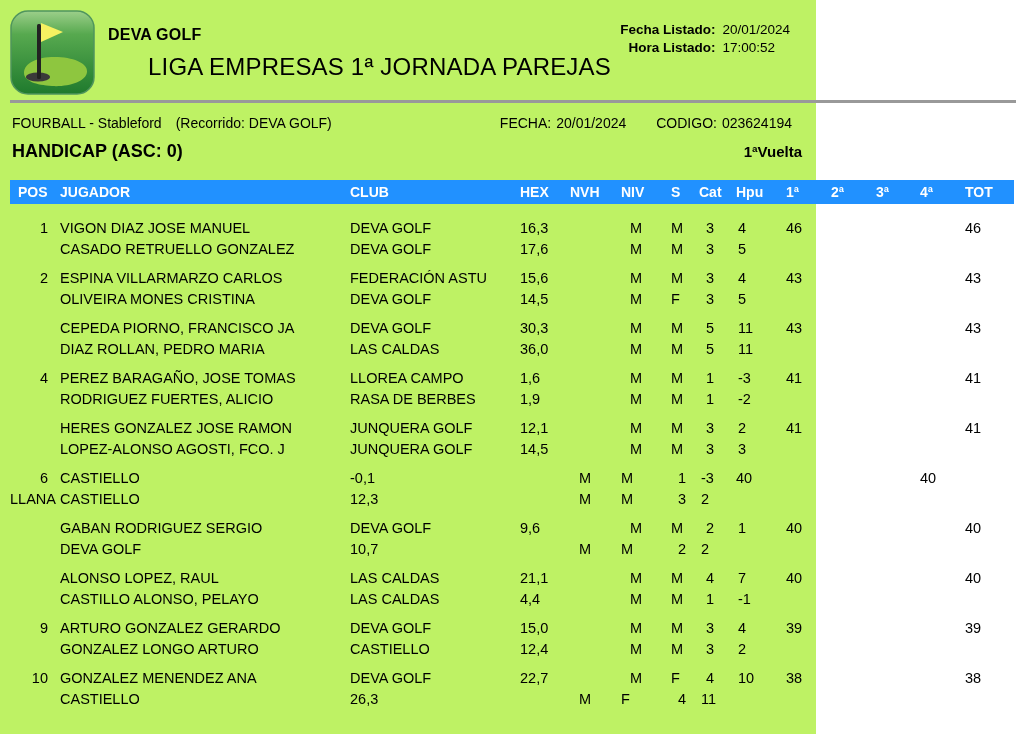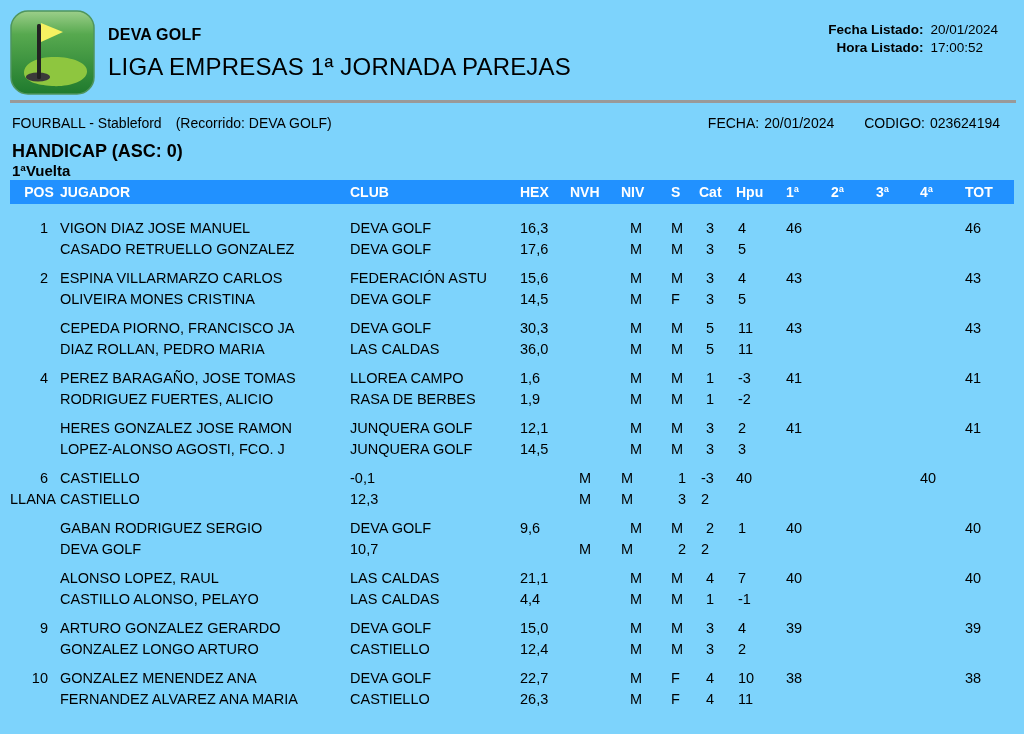--- a/index.html
+++ b/index.html
@@ -4,56 +4,56 @@
 <style>
   * { box-sizing: border-box; margin: 0; padding: 0; }
   html, body { background: #ffffff; }
   body {
     width: 1024px; height: 734px;
     font-family: "Liberation Sans", sans-serif;
     color: #000;
     position: relative;
     overflow: hidden;
   }
-  .page { position: absolute; inset: 0; width: 1024px; height: 734px; background: #7dd3fc; }
+  .page { position: absolute; inset: 0; width: 816px; height: 734px; background: #bef264; }
 
   
   .logo { position: absolute; top: 10px; left: 10px; width: 85px; height: 85px; }
   .brand { position: absolute; left: 108px; top: 26px; }
   .club-name { font-size: 16px; font-weight: bold; letter-spacing: 0.2px; }
-  .event-title { font-size: 24px; margin-top: 9px; letter-spacing: 0.2px; }
+  .event-title { font-size: 24px; margin-top: 9px; letter-spacing: 0.2px; margin-left: 40px; }
 
   .listado { position: absolute; top: 22px; right: 26px; display: grid;
              grid-template-columns: auto auto; column-gap: 7px; row-gap: 3px;
              font-size: 13.5px; }
   .listado .lbl { font-weight: bold; text-align: right; margin-left: 16px; }
   .listado .val { text-align: left; }
 
   .separator { position: absolute; top: 100px; left: 10px; width: 1006px; height: 3px;
                background: #999; }
 
   
   .info-line { position: absolute; top: 115px; left: 12px; right: 24px;
                font-size: 14px; display: flex; justify-content: space-between; }
   .info-left .recorrido { margin-left: 14px; }
   .info-right .codigo-label { margin-left: 30px; }
   .info-right .value { margin-left: 5px; }
 
   .rank-line { position: absolute; top: 141px; left: 12px; right: 14px;
-               display: flex; justify-content: space-between; align-items: flex-start; flex-direction: column; }
+               display: flex; justify-content: space-between; align-items: center; }
   .rank-title { font-size: 18px; font-weight: bold; }
   .vuelta { font-size: 15px; font-weight: bold; }
 
   
   .table { position: absolute; top: 180px; left: 10px; width: 1004px; }
   .grid-cols { display: grid;
     grid-template-columns: 50px 290px 170px 50px 51px 50px 28px 37px 50px 45px 45px 44px 45px 49px; }
   .thead { height: 24px; background: #2191FF; color: #fff; font-weight: bold;
            font-size: 14px; align-items: center; }
-  .thead .c-pos { padding-left: 8px; text-align: center; }
+  .thead .c-pos { padding-left: 8px; }
   .tbody { padding-top: 14px; }
   .pair { grid-auto-rows: 21px; font-size: 14.5px; margin-bottom: 8px; line-height: 21px; }
   .cell { white-space: nowrap; overflow: hidden; }
   .pair .c-pos { text-align: right; padding-right: 12px; }
   .pair .c-niv { padding-left: 9px; }
   .pair .c-cat { padding-left: 7px; }
   .pair .c-hpu { padding-left: 2px; }
 </style>
 </head>
 <body>
@@ -400,21 +400,20 @@
           <div class="cell c-niv">M</div>
           <div class="cell c-s">F</div>
           <div class="cell c-cat">4</div>
           <div class="cell c-hpu">10</div>
           <div class="cell c-r1">38</div>
           <div class="cell c-r2"></div>
           <div class="cell c-r3"></div>
           <div class="cell c-r4"></div>
           <div class="cell c-tot">38</div>
           <div class="cell c-pos"></div>
-          <div class="cell c-name">FERNANDEZ ALVAREZ ANA MARIA</div>
           <div class="cell c-club">CASTIELLO</div>
           <div class="cell c-hex">26,3</div>
           <div class="cell c-nvh"></div>
           <div class="cell c-niv">M</div>
           <div class="cell c-s">F</div>
           <div class="cell c-cat">4</div>
           <div class="cell c-hpu">11</div>
           <div class="cell c-r1"></div>
           <div class="cell c-r2"></div>
           <div class="cell c-r3"></div>

